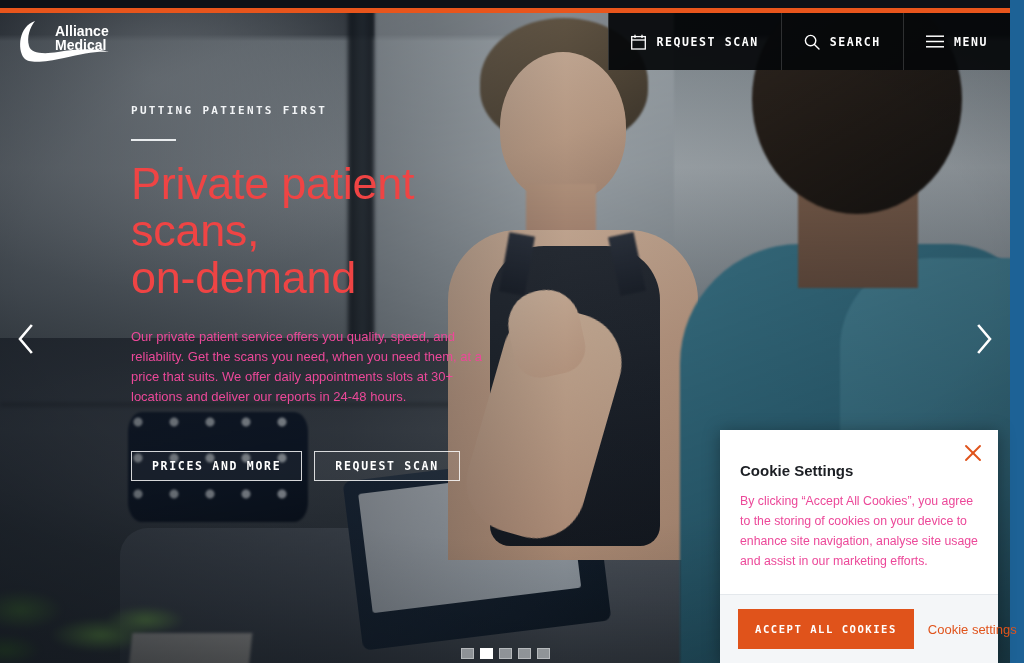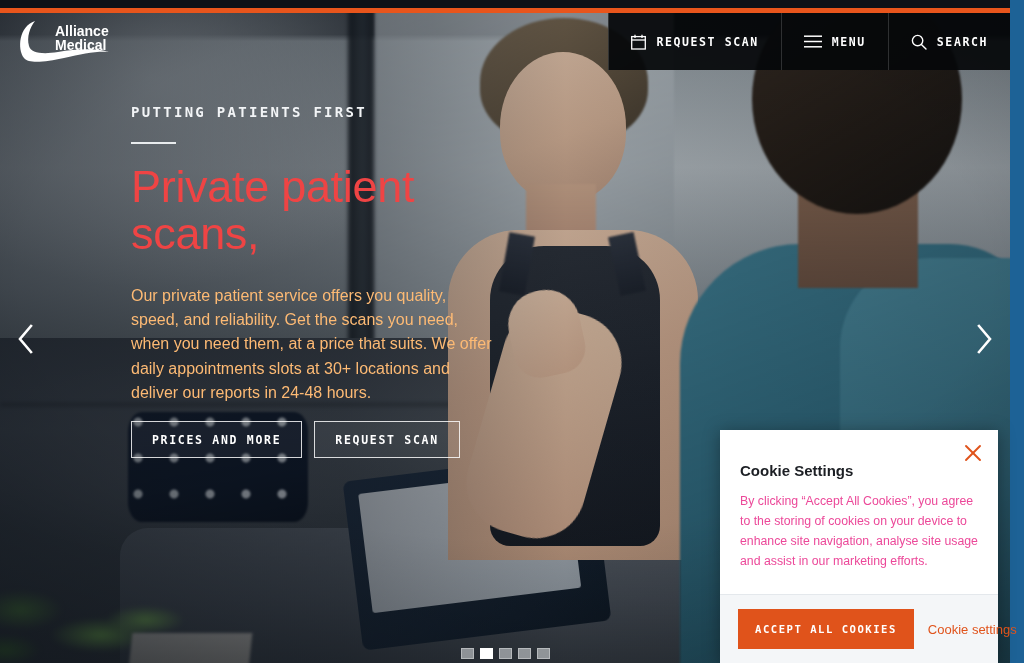--- a/index.html
+++ b/index.html
@@ -217,40 +217,40 @@
     font-family:"DejaVu Sans Mono", monospace;
     font-size:11.5px; font-weight:700; letter-spacing:1.6px;
   }
   .nav-item svg{ display:block; }
   .nav-label{ white-space:nowrap; }
 
   
   .hero-copy{ position:absolute; left:131px; top:96px; width:420px; z-index:20; }
   .eyebrow{
     font-family:"DejaVu Sans Mono", monospace;
-    font-size:14px; font-weight:700; letter-spacing:2.3px;
+    font-size:11px; font-weight:700; letter-spacing:2.3px;
     color:#f2f4f6; text-transform:uppercase;
   }
   .rule{
     width:45px; height:2px; background:#e9ecee; margin:22px 0 20px 0;
   }
   .headline{
     font-family:"Liberation Sans", sans-serif;
     font-size:45px; line-height:1.04; font-weight:400;
     color:#ef4444; letter-spacing:-.3px; margin-bottom:26px;
   }
   .headline .l2{ display:block; }
   .body{
-    font-size:16px; line-height:1.52; color:#fdba74;
-    width:362px; margin-bottom:16px;
+    font-size:13px; line-height:1.52; color:#ec4899;
+    width:362px; margin-bottom:45px;
   }
   .cta-row{ display:flex; gap:12px; }
   .btn-ghost{
     display:inline-flex; align-items:center; justify-content:center;
-    height:37px; padding:0 20px;
+    height:30px; padding:0 20px;
     border:1px solid rgba(255,255,255,.82);
     color:#fff; background:rgba(255,255,255,.05);
     font-family:"DejaVu Sans Mono", monospace;
     font-size:11.5px; font-weight:700; letter-spacing:1.7px;
     cursor:pointer; white-space:nowrap;
   }
 
   
   .arrow{
     position:absolute; top:311px; width:44px; height:44px; z-index:25;
@@ -363,47 +363,48 @@
               <line x1="0.7" y1="6" x2="14.3" y2="6"></line>
               <line x1="4" y1="0.7" x2="4" y2="4"></line>
               <line x1="11" y1="0.7" x2="11" y2="4"></line>
             </svg>
           </span>
           <span class="nav-label">REQUEST SCAN</span>
         </div>
 
         <div class="nav-item">
           <span>
+            <svg width="16" height="16" viewBox="0 0 16 16" fill="none" stroke="#ffffff" stroke-width="1.4">
+              <circle cx="6.6" cy="6.6" r="5.2"></circle>
+              <line x1="10.4" y1="10.4" x2="15" y2="15" stroke-linecap="round"></line>
+            </svg>
+          </span>
+          <span class="nav-label">SEARCH</span>
+        </div>
+
+        <div class="nav-item">
+          <span>
             <svg width="18" height="13" viewBox="0 0 18 13" stroke="#ffffff" stroke-width="1.5">
               <line x1="0" y1="1.2" x2="18" y2="1.2"></line>
               <line x1="0" y1="6.5" x2="18" y2="6.5"></line>
               <line x1="0" y1="11.8" x2="18" y2="11.8"></line>
             </svg>
           </span>
           <span class="nav-label">MENU</span>
         </div>
 
-        <div class="nav-item">
-          <span>
-            <svg width="16" height="16" viewBox="0 0 16 16" fill="none" stroke="#ffffff" stroke-width="1.4">
-              <circle cx="6.6" cy="6.6" r="5.2"></circle>
-              <line x1="10.4" y1="10.4" x2="15" y2="15" stroke-linecap="round"></line>
-            </svg>
-          </span>
-          <span class="nav-label">SEARCH</span>
-        </div>
-
       </div>
     </div>
 
     <div class="hero-copy">
       <div class="eyebrow">PUTTING PATIENTS FIRST</div>
       <div class="rule"></div>
       <h1 class="headline">
         <span>Private patient scans,</span>
+        <span class="l2">on-demand</span>
       </h1>
       <p class="body">Our private patient service offers you quality, speed, and reliability. Get the scans you need, when you need them, at a price that suits. We offer daily appointments slots at 30+ locations and deliver our reports in 24-48 hours.</p>
       <div class="cta-row">
         <button class="btn-ghost">PRICES AND MORE</button>
         <button class="btn-ghost">REQUEST SCAN</button>
       </div>
     </div>
 
     <div class="arrow arrow-prev">
       <span>

